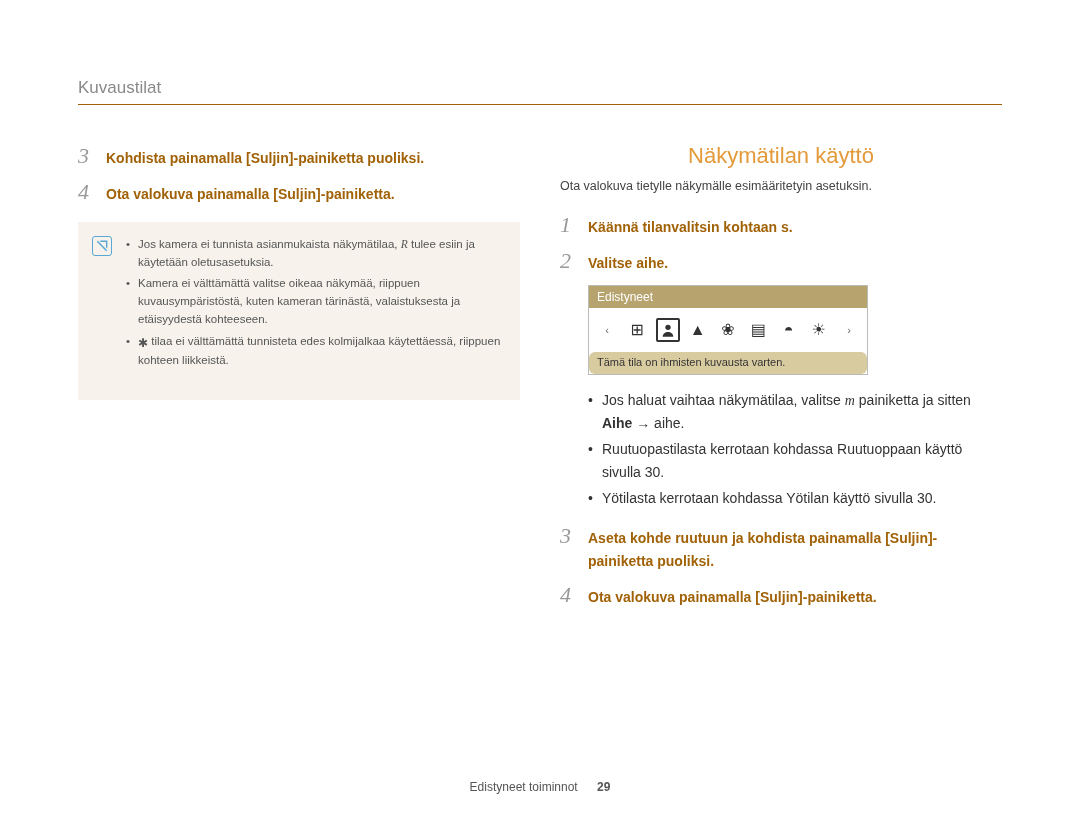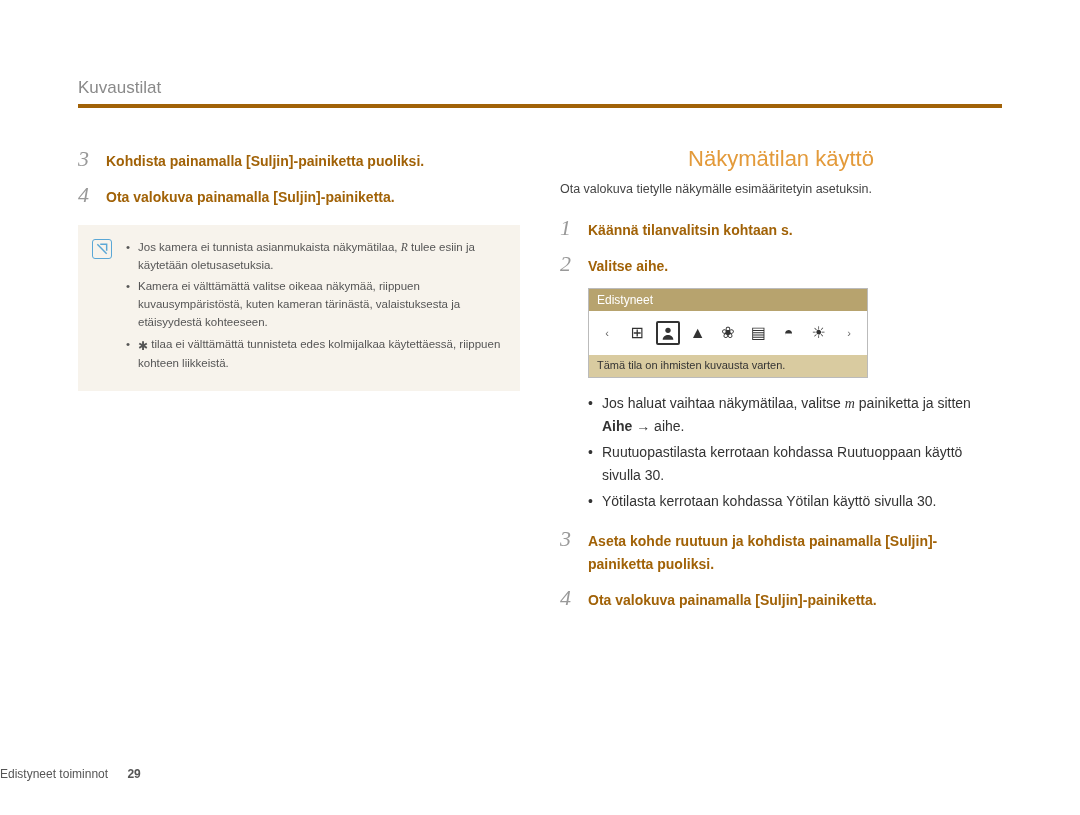--- a/index.html
+++ b/index.html
@@ -12,21 +12,21 @@
     position: relative;
   }
   .page {
     padding: 78px 78px 0 78px;
   }
   .chapter-title {
     font-size: 17px;
     color: #8a8a8a;
     font-weight: 400;
     padding-bottom: 6px;
-    border-bottom: 4px solid #a16207;
+    border-bottom: 1px solid #a16207;
     margin-bottom: 38px;
   }
   .columns {
     display: flex;
     gap: 40px;
   }
   .col {
     width: 50%;
   }
   .step {
@@ -46,21 +46,21 @@
   .step-text {
     font-size: 14px;
     color: #a16207;
     line-height: 1.6;
     padding-top: 4px;
     font-weight: bold;
   }
   .callout {
     background: #f7f3ec;
     margin-top: 16px;
-    padding: 14px 16px 14px 48px;
+    padding: 14px 16px 26px 48px;
     position: relative;
     font-size: 11.5px;
     color: #555;
     line-height: 1.55;
   }
   .callout-icon {
     position: absolute;
     left: 14px;
     top: 14px;
     width: 20px;
@@ -128,43 +128,44 @@
   .mode-ico.sel {
     border: 2px solid #333;
     background:#fff;
     border-radius:2px;
   }
   .mode-box-foot {
     background: #d9cba0;
     padding: 4px 12px 6px 8px;
     font-size: 11px;
     color: #333;
+    border-radius: 6px;
   }
   .sub-bullets {
     font-size: 14px;
     color: #333;
     margin: 0 0 14px 28px;
     line-height: 1.6;
     list-style: none;
   }
   .sub-bullets li {
     position: relative;
     padding-left: 14px;
     margin-bottom: 4px;
   }
   .sub-bullets li::before {
     content: "•";
     position: absolute;
     left: 0;
   }
   .footer {
     position: absolute;
-    bottom: 34px;
+    bottom: 21px;
     width: 100%;
-    text-align: left;
+    text-align: center;
     font-size: 12px;
     color: #555;
   }
   .footer-pg { font-weight: bold; margin-left: 16px; }
   .arrow { font-size: 11px; color:#666;}
 </style>
 </head>
 <body>
 
 <div class="page">

